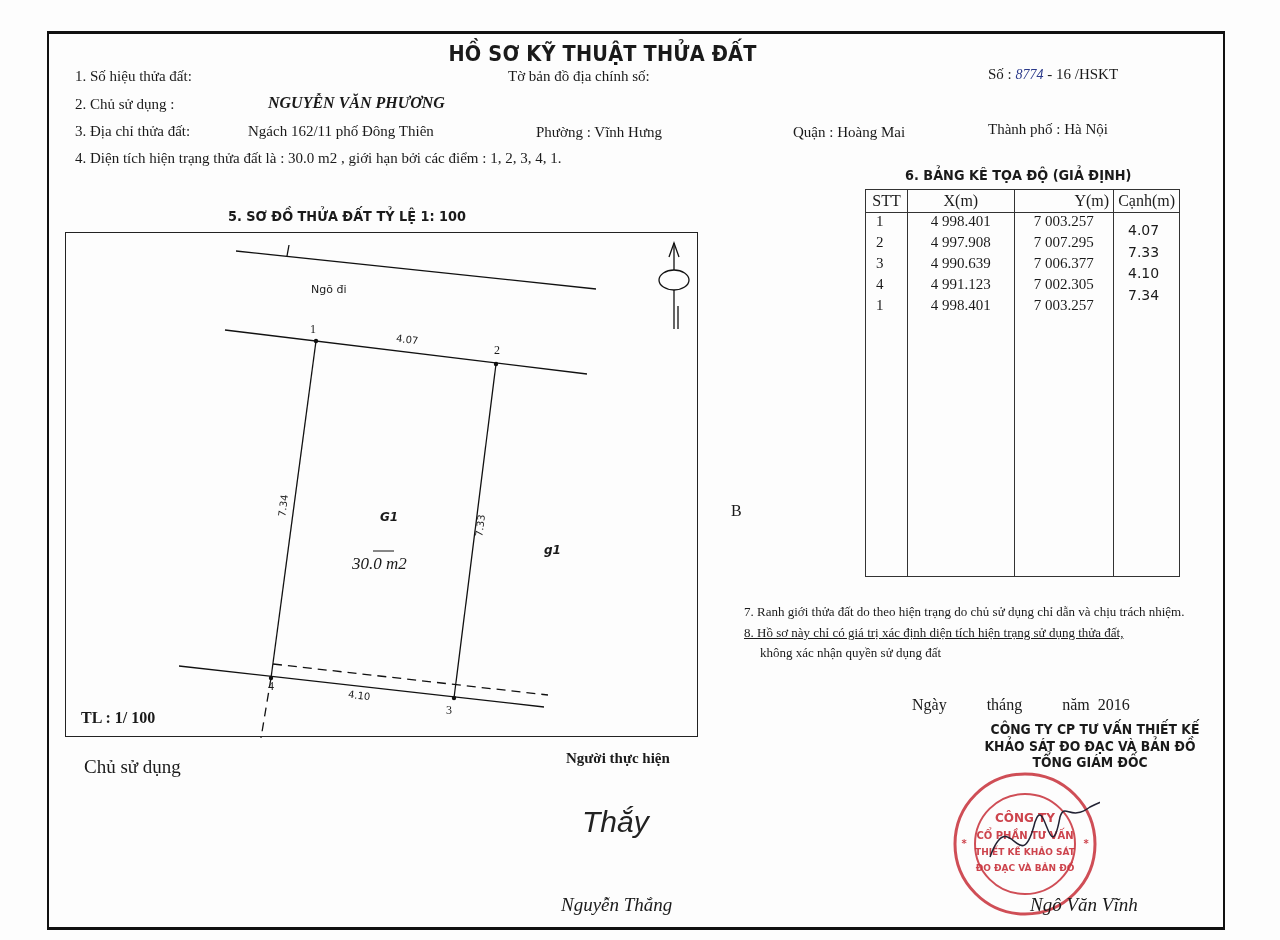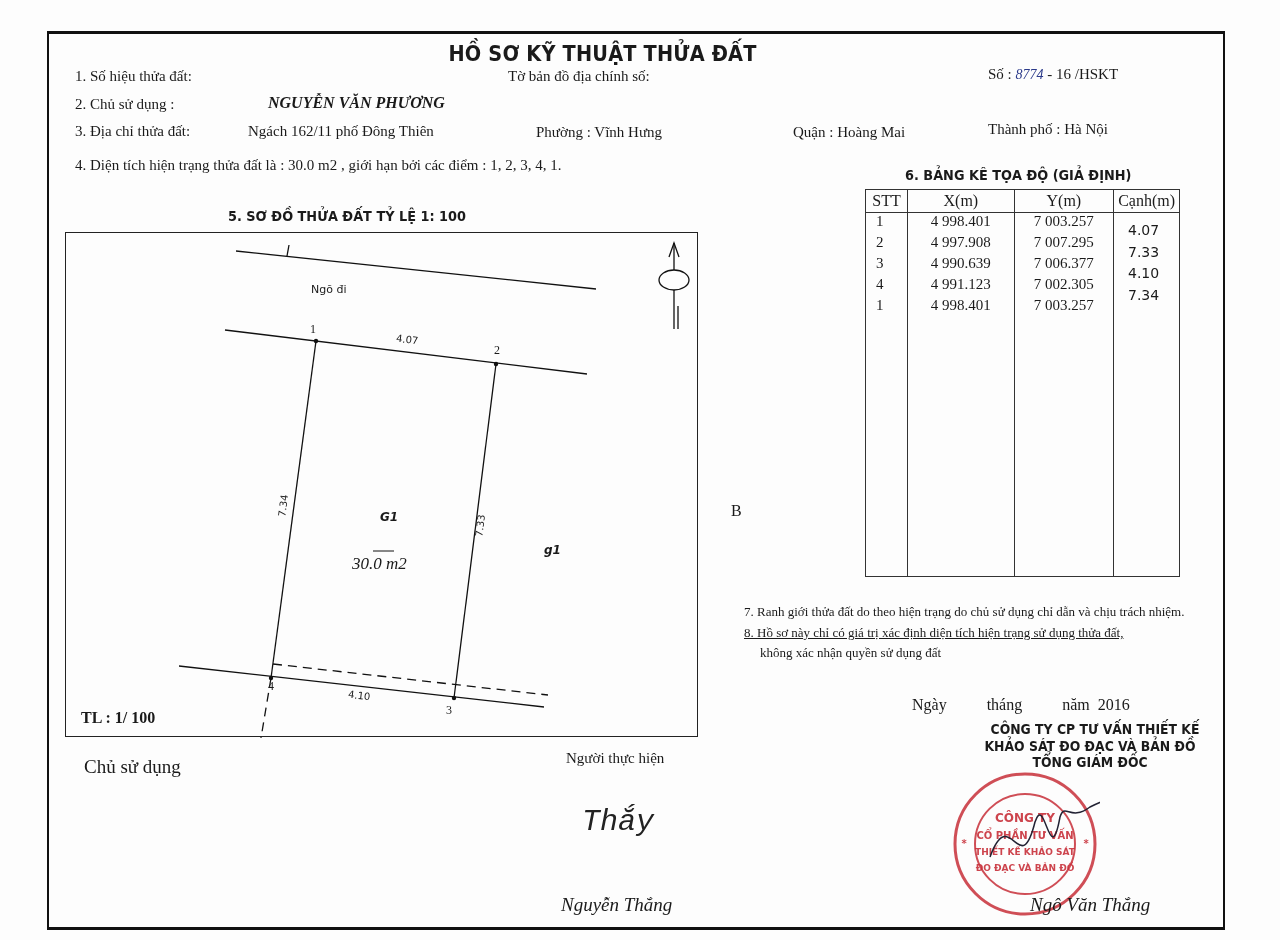--- a/index.html
+++ b/index.html
@@ -41,21 +41,21 @@
 
 <div class="abs f15" style="left:75px;top:96px;">2. Chủ sử dụng :</div>
 <div class="abs owner" style="left:262px;top:94px;margin-left:6px;">NGUYỄN VĂN PHƯƠNG</div>
 
 <div class="abs f15" style="left:75px;top:123px;">3. Địa chỉ thửa đất:</div>
 <div class="abs f15" style="left:248px;top:123px;">Ngách 162/11 phố Đông Thiên</div>
 <div class="abs f15" style="left:536px;top:124px;">Phường : Vĩnh Hưng</div>
 <div class="abs f15" style="left:793px;top:124px;">Quận :  Hoàng Mai</div>
 <div class="abs f15" style="left:988px;top:121px;">Thành phố : Hà Nội</div>
 
-<div class="abs f15" style="left:75px;top:157px;text-align:right;">4. Diện tích hiện trạng thửa đất là : 30.0 m2 , giới hạn bởi các điểm : 1, 2, 3, 4, 1.</div>
+<div class="abs f15" style="left:75px;top:150px;text-align:right;">4. Diện tích hiện trạng thửa đất là : 30.0 m2 , giới hạn bởi các điểm : 1, 2, 3, 4, 1.</div>
 
 <div class="abs sec-h" style="left:228px;top:208px;">5. SƠ ĐỒ THỬA ĐẤT  TỶ LỆ   1: 100</div>
 
 <div class="map-box">
   <svg width="633" height="505" viewBox="65 232 633 505" style="position:absolute;left:0;top:0;">
     <g stroke="#111" stroke-width="1.3" fill="none">
 
       <line x1="235" y1="250" x2="595" y2="288"></line>
       <line x1="288" y1="244" x2="286" y2="255"></line>
       <line x1="224" y1="329" x2="586" y2="373"></line>
@@ -97,21 +97,21 @@
 <div class="abs" style="left:352px;top:554px;font-size:17px;font-style:italic;">30.0 m2</div>
 <div class="abs" style="left:544px;top:543px;font-family:'DejaVu Sans',sans-serif;font-size:12px;font-style:italic;font-weight:bold;">g1</div>
 <div class="abs" style="left:81px;top:709px;font-size:16px;font-weight:bold;">TL : 1/ 100</div>
 
 <div class="abs sec-h" style="left:905px;top:167px;">6. BẢNG KÊ TỌA ĐỘ (GIẢ ĐỊNH)</div>
 <table class="coords">
   <thead>
     <tr>
       <th style="width:34px;">STT</th>
       <th style="width:106px;">X(m)</th>
-      <th style="width:98px;">Y(m)</th>
+      <th style="width:98px;text-align:right;">Y(m)</th>
       <th>Cạnh(m)</th>
     </tr>
   </thead>
   <tbody>
     <tr>
         <td style="text-align:left;padding-left:10px;">1</td>
         <td>4 998.401</td>
         <td>7 003.257</td>
         <td></td>
       </tr>
@@ -169,18 +169,18 @@
   <g fill="#c8303a" font-family="DejaVu Sans, sans-serif" font-weight="bold" text-anchor="middle" opacity="0.9">
     <text x="75" y="60" font-size="12">CÔNG TY</text>
     <text x="75" y="77" font-size="10">CỔ PHẦN TƯ VẤN</text>
     <text x="75" y="93" font-size="9">THIẾT KẾ KHẢO SÁT</text>
     <text x="75" y="109" font-size="9">ĐO ĐẠC VÀ BẢN ĐỒ</text>
     <text x="14" y="85" font-size="10">*</text>
     <text x="136" y="85" font-size="10">*</text>
   </g>
   <path d="M40,95 C60,40 70,120 85,60 C95,30 100,110 110,55 C115,40 120,60 140,45 C170,30 200,25 250,18" stroke="#223" stroke-width="1.5" fill="none"></path>
 </svg>
-<div class="abs signame" style="left:1030px;top:894px;">Ngô Văn Thắng</div>
+<div class="abs signame" style="left:1030px;top:894px;">Ngô Văn Vĩnh</div>
 
 <div class="abs" style="left:84px;top:756px;font-size:19px;">Chủ sử dụng</div>
-<div class="abs" style="left:566px;top:750px;font-size:15px;">Người thực hiện</div>
-<div class="abs" style="left:582px;top:805px;font-size:30px;font-style:italic;font-family:Liberation Mono, monospace;color:#222;">Thắy</div>
+<div class="abs" style="left:566px;top:750px;font-size:15px;font-weight:bold;">Người thực hiện</div>
+<div class="abs" style="left:582px;top:805px;font-size:30px;font-style:italic;font-family:Liberation Sans, sans-serif;color:#222;">Thắy</div>
 <div class="abs signame" style="left:561px;top:894px;text-align:right;">Nguyễn Thắng</div>
 
 </body></html>

